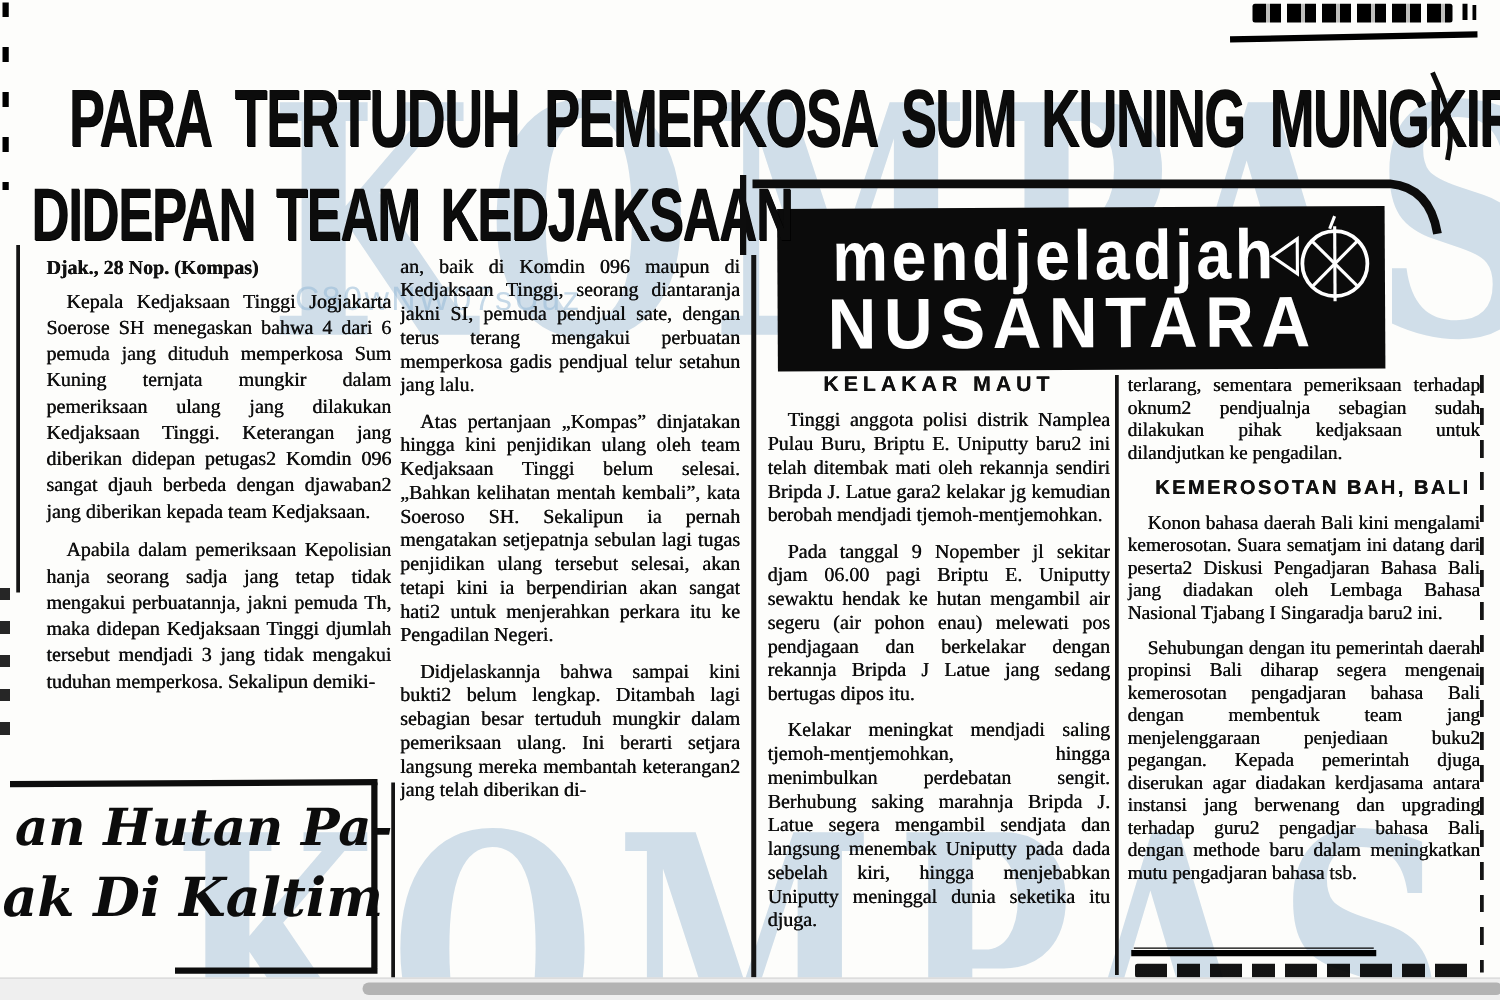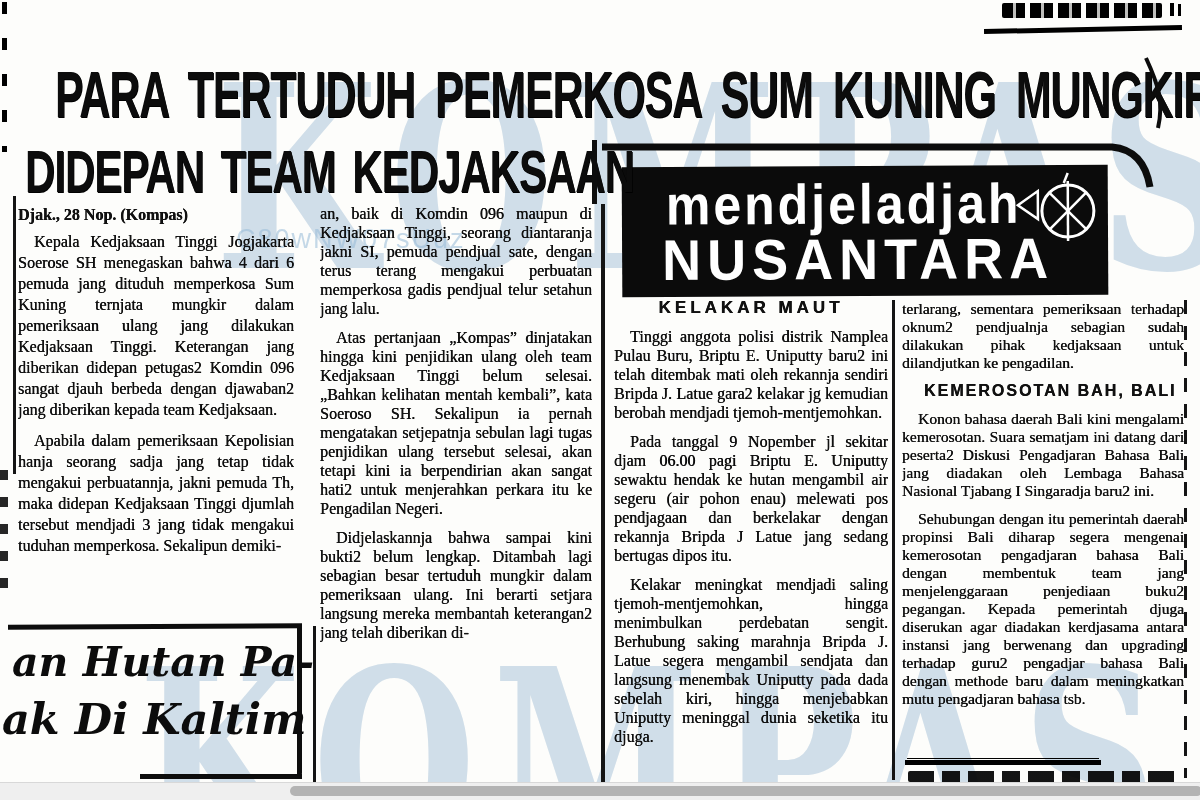--- a/index.html
+++ b/index.html
@@ -42,21 +42,21 @@
               font-family:"Liberation Sans",sans-serif;font-weight:bold;font-size:54px;
               letter-spacing:6px;transform:scale(1.0,1.06);transform-origin:left top;}
   .banner svg{position:absolute;left:392px;top:6px;}
 
   
   .col{position:absolute;z-index:4;overflow:hidden;text-align:justify;
        font-size:16px;line-height:20px;}
   .col p{margin:0 0 10px 0;text-shadow:0.3px 0 0 #000;}
   .p-ind{text-indent:16px;}
   .dateline{font-weight:bold;margin-bottom:6px !important;}
-  #col1{left:18px;top:204px;width:276px;height:418px;line-height:21px;}
+  #col1{left:37px;top:204px;width:276px;height:418px;line-height:21px;}
   #col2{left:320px;top:204px;width:272px;height:578px;line-height:19px;}
   #col3{left:614px;top:298px;width:274px;height:456px;line-height:19px;}
   #col4{left:902px;top:300px;width:282px;height:460px;font-size:15.5px;line-height:18px;}
   .sec-title{font-family:"Liberation Sans",sans-serif;font-weight:bold;font-size:17px;
              letter-spacing:4px;text-align:center;margin:0 0 6px 0;text-indent:0;}
   .sec-title2{font-family:Liberation Sans, sans-serif;font-weight:bold;font-size:16px;
               letter-spacing:2px;text-align:left;text-indent:22px;margin:4px 0 6px 0;}
 
   
   .vrule{position:absolute;background:#141414;z-index:4;}

